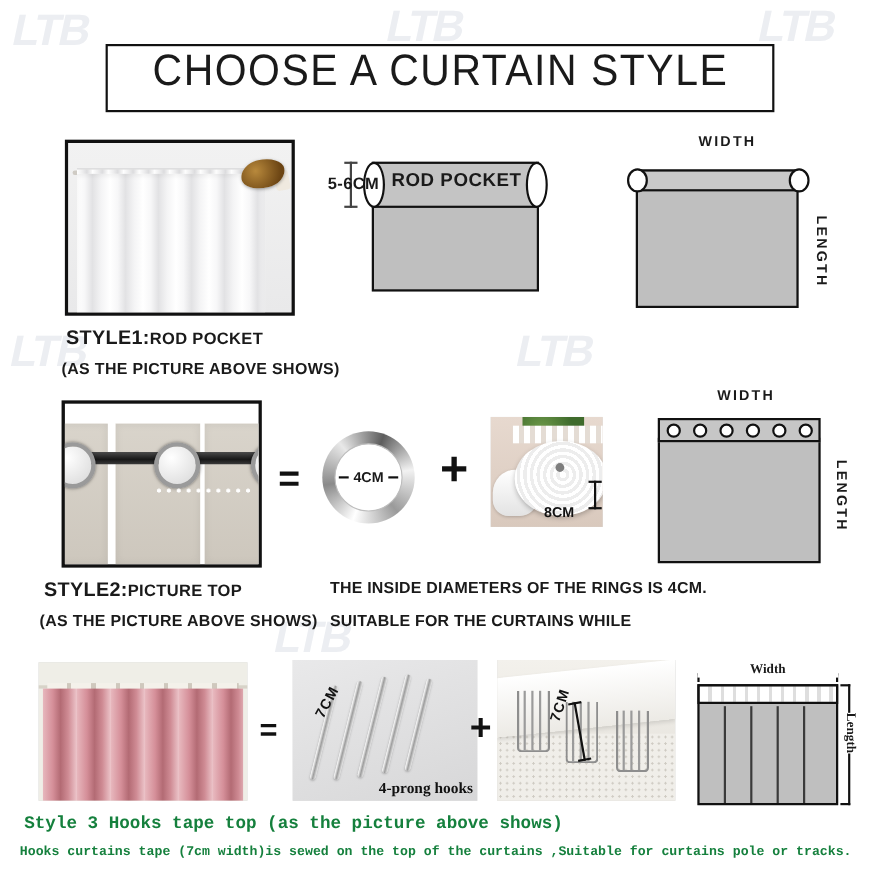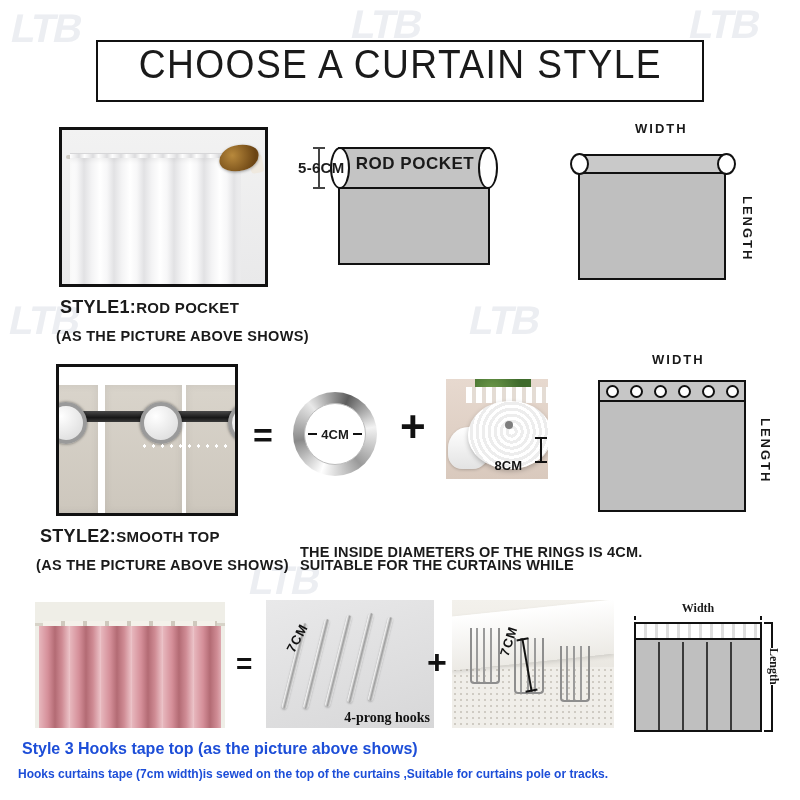--- a/index.html
+++ b/index.html
@@ -339,22 +339,22 @@
     font-size:12px;font-weight:700;font-family:"Liberation Serif", serif;
     background:#ffffff;
   }
   .wl3-length{
     position:absolute;left:140px;top:48px;font-size:12px;font-weight:700;
     font-family:"Liberation Serif", serif;writing-mode:vertical-rl;background:#ffffff;
   }
 
   
   .bot{
-    position:absolute;font-family:Liberation Sans, sans-serif;
-    font-weight:700;color:#1d4ed8;z-index:3;white-space:nowrap;
+    position:absolute;font-family:Liberation Mono, monospace;
+    font-weight:700;color:#15803d;z-index:3;white-space:nowrap;
   }
 </style>
 </head>
 <body>
 
 <div class="page">
 
   <div class="wm" style="left:12px;top:8px;transform:skewX(-12deg);">LTB</div>
   <div class="wm" style="left:352px;top:4px;transform:skewX(-12deg);">LTB</div>
   <div class="wm" style="left:690px;top:4px;transform:skewX(-12deg);">LTB</div>
@@ -446,25 +446,25 @@
       <div class="wl2-grom"></div>
       <div class="wl2-grom"></div>
       <div class="wl2-grom"></div>
       <div class="wl2-grom"></div>
       <div class="wl2-grom"></div>
       <div class="wl2-grom"></div>
     </div>
   </div>
 
   <div class="cap-line" style="left:40px;top:526px;">
-    <span class="cap-strong">STYLE2</span><span class="cap-strong">:</span><span class="cap-normal">SMOOTH TOP</span>
+    <span class="cap-strong">STYLE2</span><span class="cap-strong">:</span><span class="cap-normal">PICTURE TOP</span>
   </div>
   <div class="cap-line cap-sub" style="left:36px;top:557px;">(AS THE PICTURE ABOVE SHOWS)</div>
 
-  <div class="para" style="left:300px;top:527px;margin-top:17px;">THE INSIDE DIAMETERS OF THE RINGS IS 4CM.</div>
+  <div class="para" style="left:300px;top:527px;">THE INSIDE DIAMETERS OF THE RINGS IS 4CM.</div>
   <div class="para" style="left:300px;top:557px;">SUITABLE FOR THE CURTAINS WHILE</div>
 
   <div class="photo pk-photo">
     <div class="pk-wall"></div>
     <div class="pk-rail"></div>
     <div class="pk-hooks"></div>
     <div class="pk-pleats"></div>
   </div>
 
   <div class="glyph" style="left:236px;top:650px;font-size:28px;">=</div>

